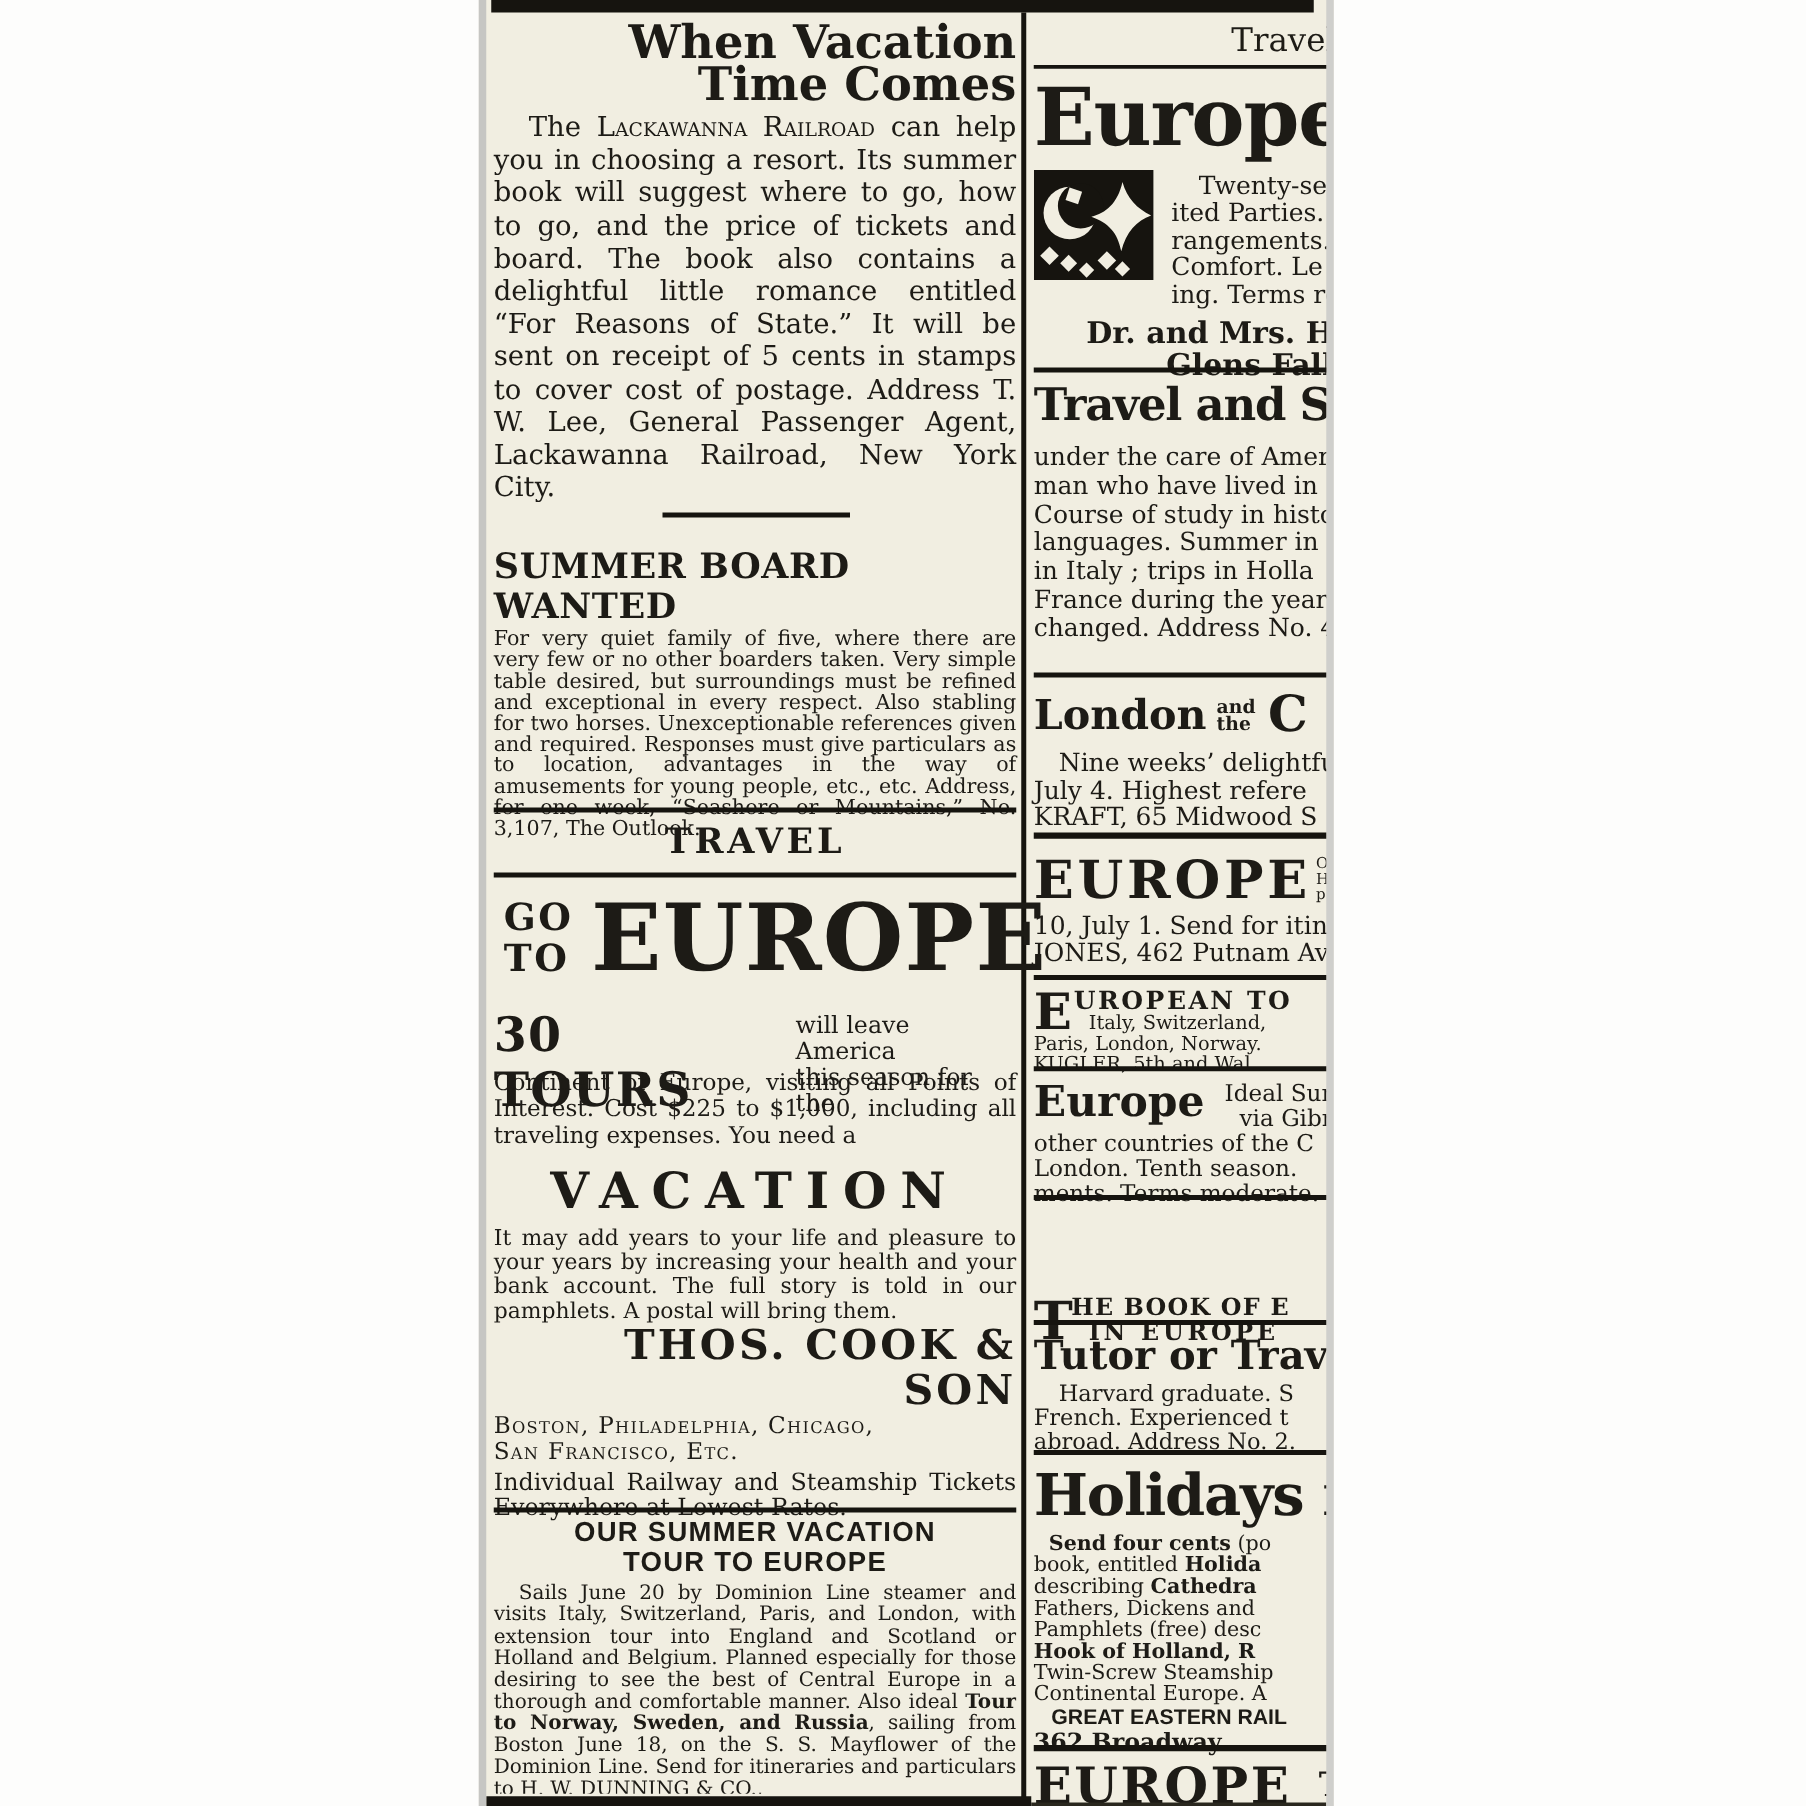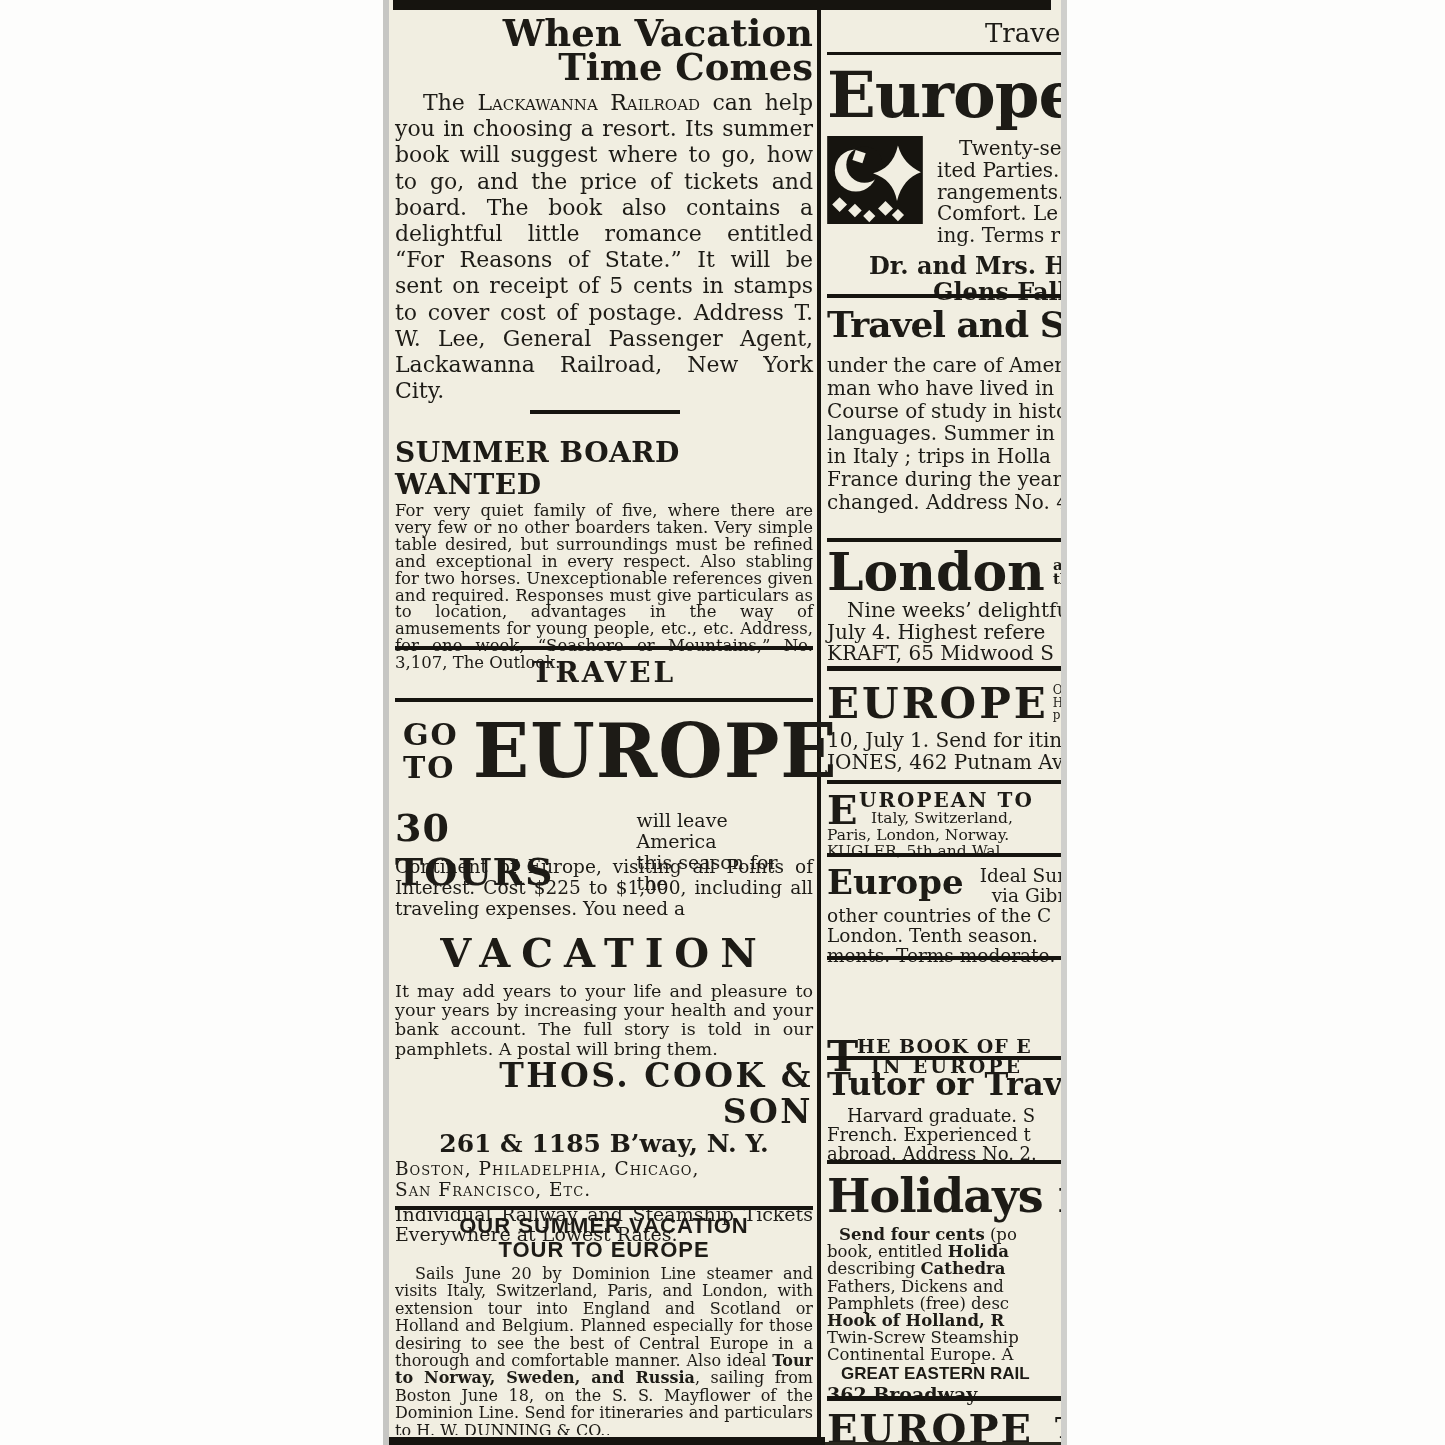--- a/index.html
+++ b/index.html
@@ -55,21 +55,21 @@
   .ep-europe{font-size:64px;line-height:74px;font-weight:bold;letter-spacing:-1px;}
   .ep-row{display:flex;margin-top:4px;}
   .ep-orn{width:96px;height:88px;flex:0 0 auto;}
   .ep-lines{font-size:20px;line-height:21.8px;margin-left:14px;margin-top:2px;}
   .ep-ind{padding-left:22px;}
   .ep-sig1{font-size:24px;font-weight:bold;line-height:26px;margin-left:42px;margin-top:6px;white-space:nowrap;}
   .ep-sig2{font-size:24px;font-weight:bold;line-height:25px;margin-left:106px;white-space:nowrap;}
   .ts-title{font-size:36px;line-height:44px;font-weight:bold;white-space:nowrap;letter-spacing:-1px;}
   .ts-lines{font-size:20px;line-height:22.8px;margin-top:8px;}
   .ld-title{display:flex;white-space:nowrap;}
-  .ld-main{font-size:52px;line-height:44px;font-weight:bold;}
+  .ld-main{font-size:33px;line-height:44px;font-weight:bold;}
   .ld-stack{font-size:15px;line-height:14px;font-weight:bold;margin:8px 0 0 8px;}
   .ld-end{font-size:40px;line-height:44px;font-weight:bold;margin-left:10px;}
   .ld-lines{font-size:20px;line-height:21.7px;margin-top:6px;}
   .ind20{padding-left:20px;}
   .ind12{padding-left:12px;}
   .ej-title{display:flex;white-space:nowrap;}
   .ej-main{font-size:42px;line-height:48px;letter-spacing:3px;font-weight:bold;}
   .ej-stack{font-size:12px;line-height:12.5px;margin-top:4px;margin-left:4px;}
   .ej-lines{font-size:20px;line-height:21.5px;margin-top:2px;}
   .et-wrap{position:relative;}
@@ -147,21 +147,20 @@
     </div>
 
     <div class="blk p-tours" style="top:856px">Continent of Europe, visiting all Points of Interest.  Cost $225 to $1,000, including all traveling expenses.  You need a</div>
 
     <div class="blk h-vacation" style="top:930px">VACATION</div>
 
     <div class="blk p-vacbody" style="top:982px">It may add years to your life and pleasure to your years by increasing your health and your bank account.  The full story is told in our pamphlets.  A postal will bring them.</div>
 
     <div class="blk" style="top:1058px">
       <div class="cook-name">THOS. COOK &amp; SON</div>
-      <div class="cook-addr">261 &amp; 1185 B’way, N. Y.</div>
       <div class="cook-cities">Boston, Philadelphia, Chicago,</div>
       <div class="cook-cities">San Francisco, Etc.</div>
       <div class="cook-tickets">Individual Railway and Steamship Tickets Everywhere at Lowest Rates.</div>
     </div>
 
     <div class="rule" style="top:1206px;left:0;width:418px"></div>
 
     <div class="blk" style="top:1214px">
       <div class="h-dunning">OUR SUMMER VACATION</div>
       <div class="h-dunning">TOUR TO EUROPE</div>

